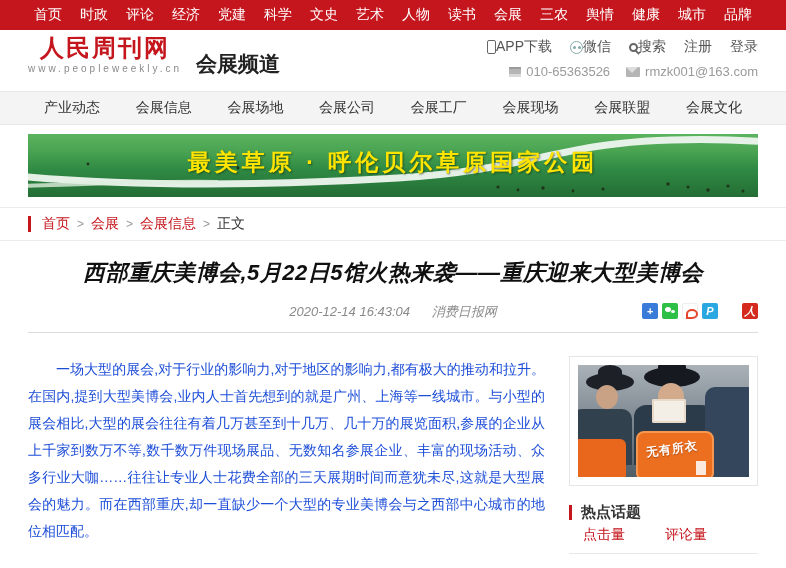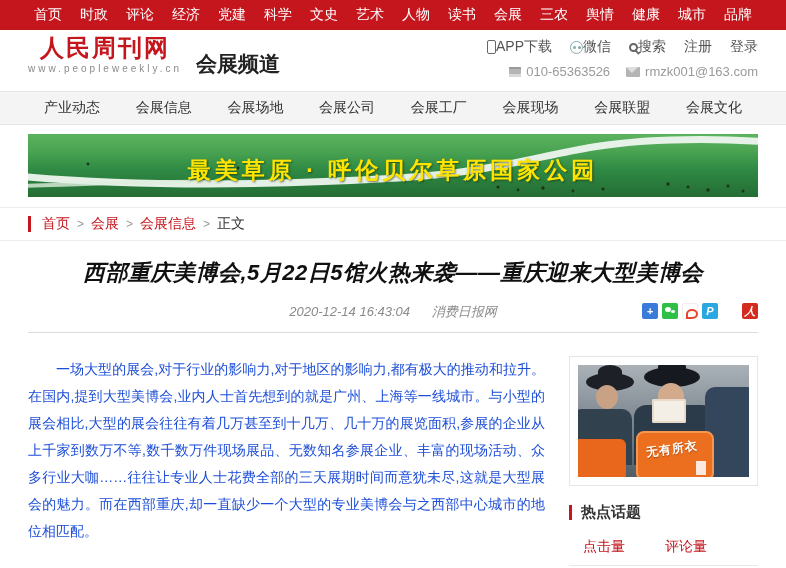--- a/index.html
+++ b/index.html
@@ -46,21 +46,21 @@
             display:flex; align-items:center; justify-content:space-between; padding:12px 44px; }
   .subnav a { font-size:14px; color:#333; white-space:nowrap; }
 
   .container { width:730px; margin:0 auto; }
 
   
   .banner { margin-top:9px; height:63px; position:relative; overflow:hidden; cursor:pointer;
             background:linear-gradient(180deg,#5cb35f 0%,#49a351 28%,#35914а 55%,#2f8a44 56%,#246d34 100%);
             background:linear-gradient(180deg,#5cb35f 0%,#49a351 28%,#2f8a44 56%,#246d34 100%); }
   .banner svg { position:absolute; inset:0; width:100%; height:100%; }
-  .banner-caption { position:absolute; width:100%; top:21px; text-align:center; color:#ffe400;
+  .banner-caption { position:absolute; width:100%; top:13px; text-align:center; color:#ffe400;
                     font-size:23px; font-weight:bold; letter-spacing:4px;
                     text-shadow:1px 1px 2px rgba(20,40,10,.6); }
 
   
   .crumb-bar { margin-top:10px; border-top:1px solid #ececec; border-bottom:1px solid #ececec; }
   .crumb-in { display:flex; align-items:center; height:32px; font-size:14px; }
   .crumb-accent { width:3px; height:16px; background:#c5161d; margin-right:11px; }
   .crumb-in a { color:#c5161d; }
   .crumb-sep { color:#999; margin:0 7px; font-size:12px; }
   .crumb-cur { color:#333; }
@@ -109,21 +109,21 @@
              border:2px solid #f7964e; border-radius:8px; overflow:hidden; }
   .ph-bag2 .bagtext { position:absolute; left:8px; top:8px; color:#fff; font-size:12px; font-weight:bold;
                       letter-spacing:1px; transform:rotate(-8deg); text-shadow:0 1px 1px rgba(120,40,0,.5); }
   .ph-bag2::after { content:""; position:absolute; right:6px; bottom:4px; width:10px; height:14px; background:#fff; opacity:.85; }
   .ph-card { position:absolute; left:74px; top:34px; width:34px; height:24px; background:#f4efe6; border-radius:2px;
              box-shadow:inset 0 0 0 2px #e8d9c8; }
 
   .hot-title-row { margin-top:17px; display:flex; align-items:center; gap:9px; }
   .hot-accent { width:3px; height:15px; background:#c5161d; }
   .hot-title { font-size:15px; font-weight:bold; color:#333; }
-  .hot-tabs { display:flex; gap:40px; margin-top:16px; padding:0 0 9px 14px;
+  .hot-tabs { display:flex; gap:40px; margin-top:4px; padding:0 0 9px 14px;
               border-bottom:1px solid #e8e8e8; font-size:14px; }
   .hot-tabs a { color:#c5161d; }
 </style>
 </head>
 <body>
 
 <div class="topnav">
   <a>首页</a>
   <a>时政</a>
   <a>评论</a>

